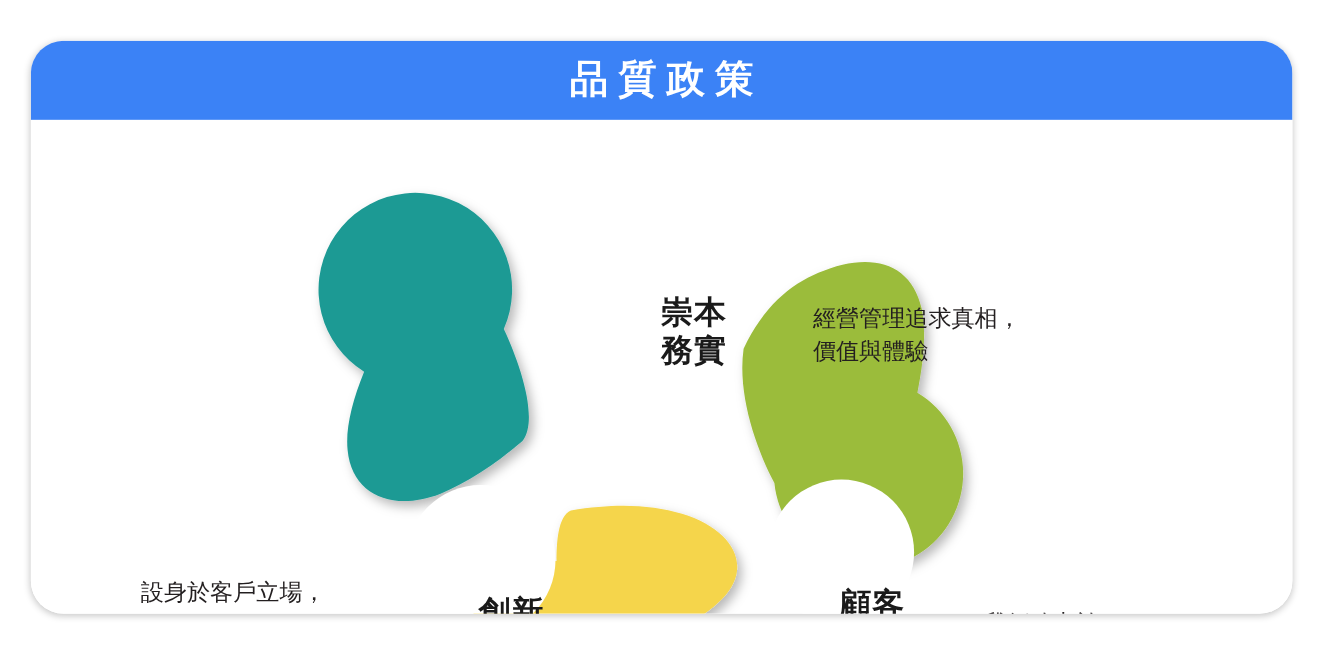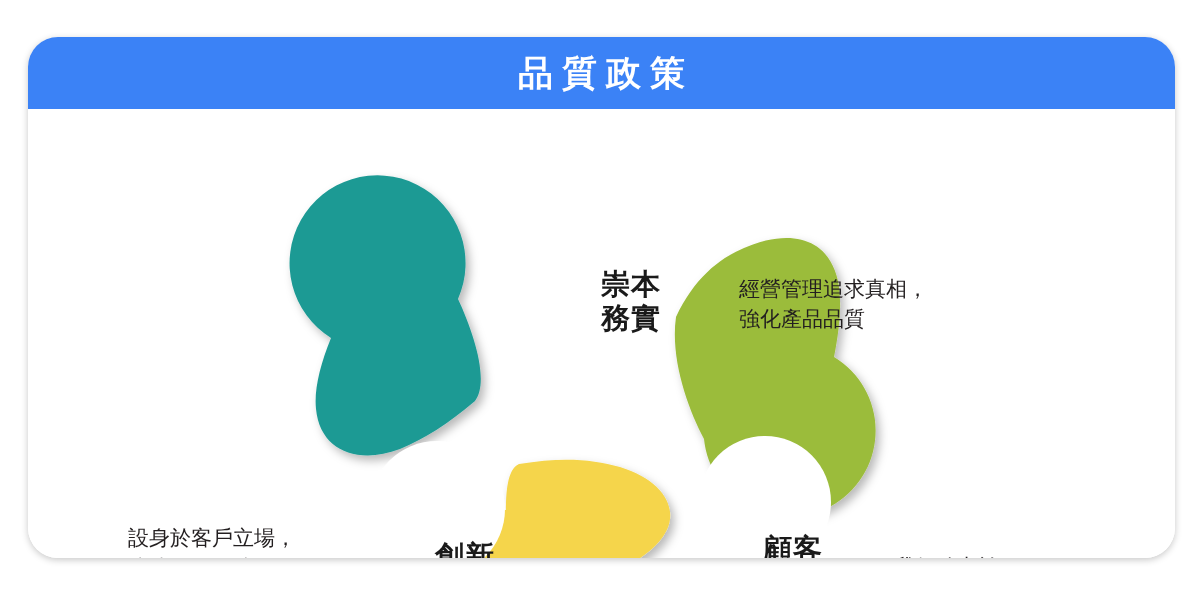--- a/index.html
+++ b/index.html
@@ -173,21 +173,21 @@
         <div class="lobe-label" id="label-top">崇本
 務實</div>
 
         <div class="lobe-label" id="label-left">創新
 精神</div>
 
         <div class="lobe-label" id="label-right">顧客
 服務</div>
 
         <div class="desc" id="desc-top">經營管理追求真相，
-強化產品品質</div>
+價值與體驗</div>
 
         <div class="desc" id="desc-left">設身於客戶立場，
 快速行動創造更多
 價值與體驗</div>
 
         <div class="desc" id="desc-right">我們致力於
 讓每位客戶滿意</div>
 
       </div>
 

